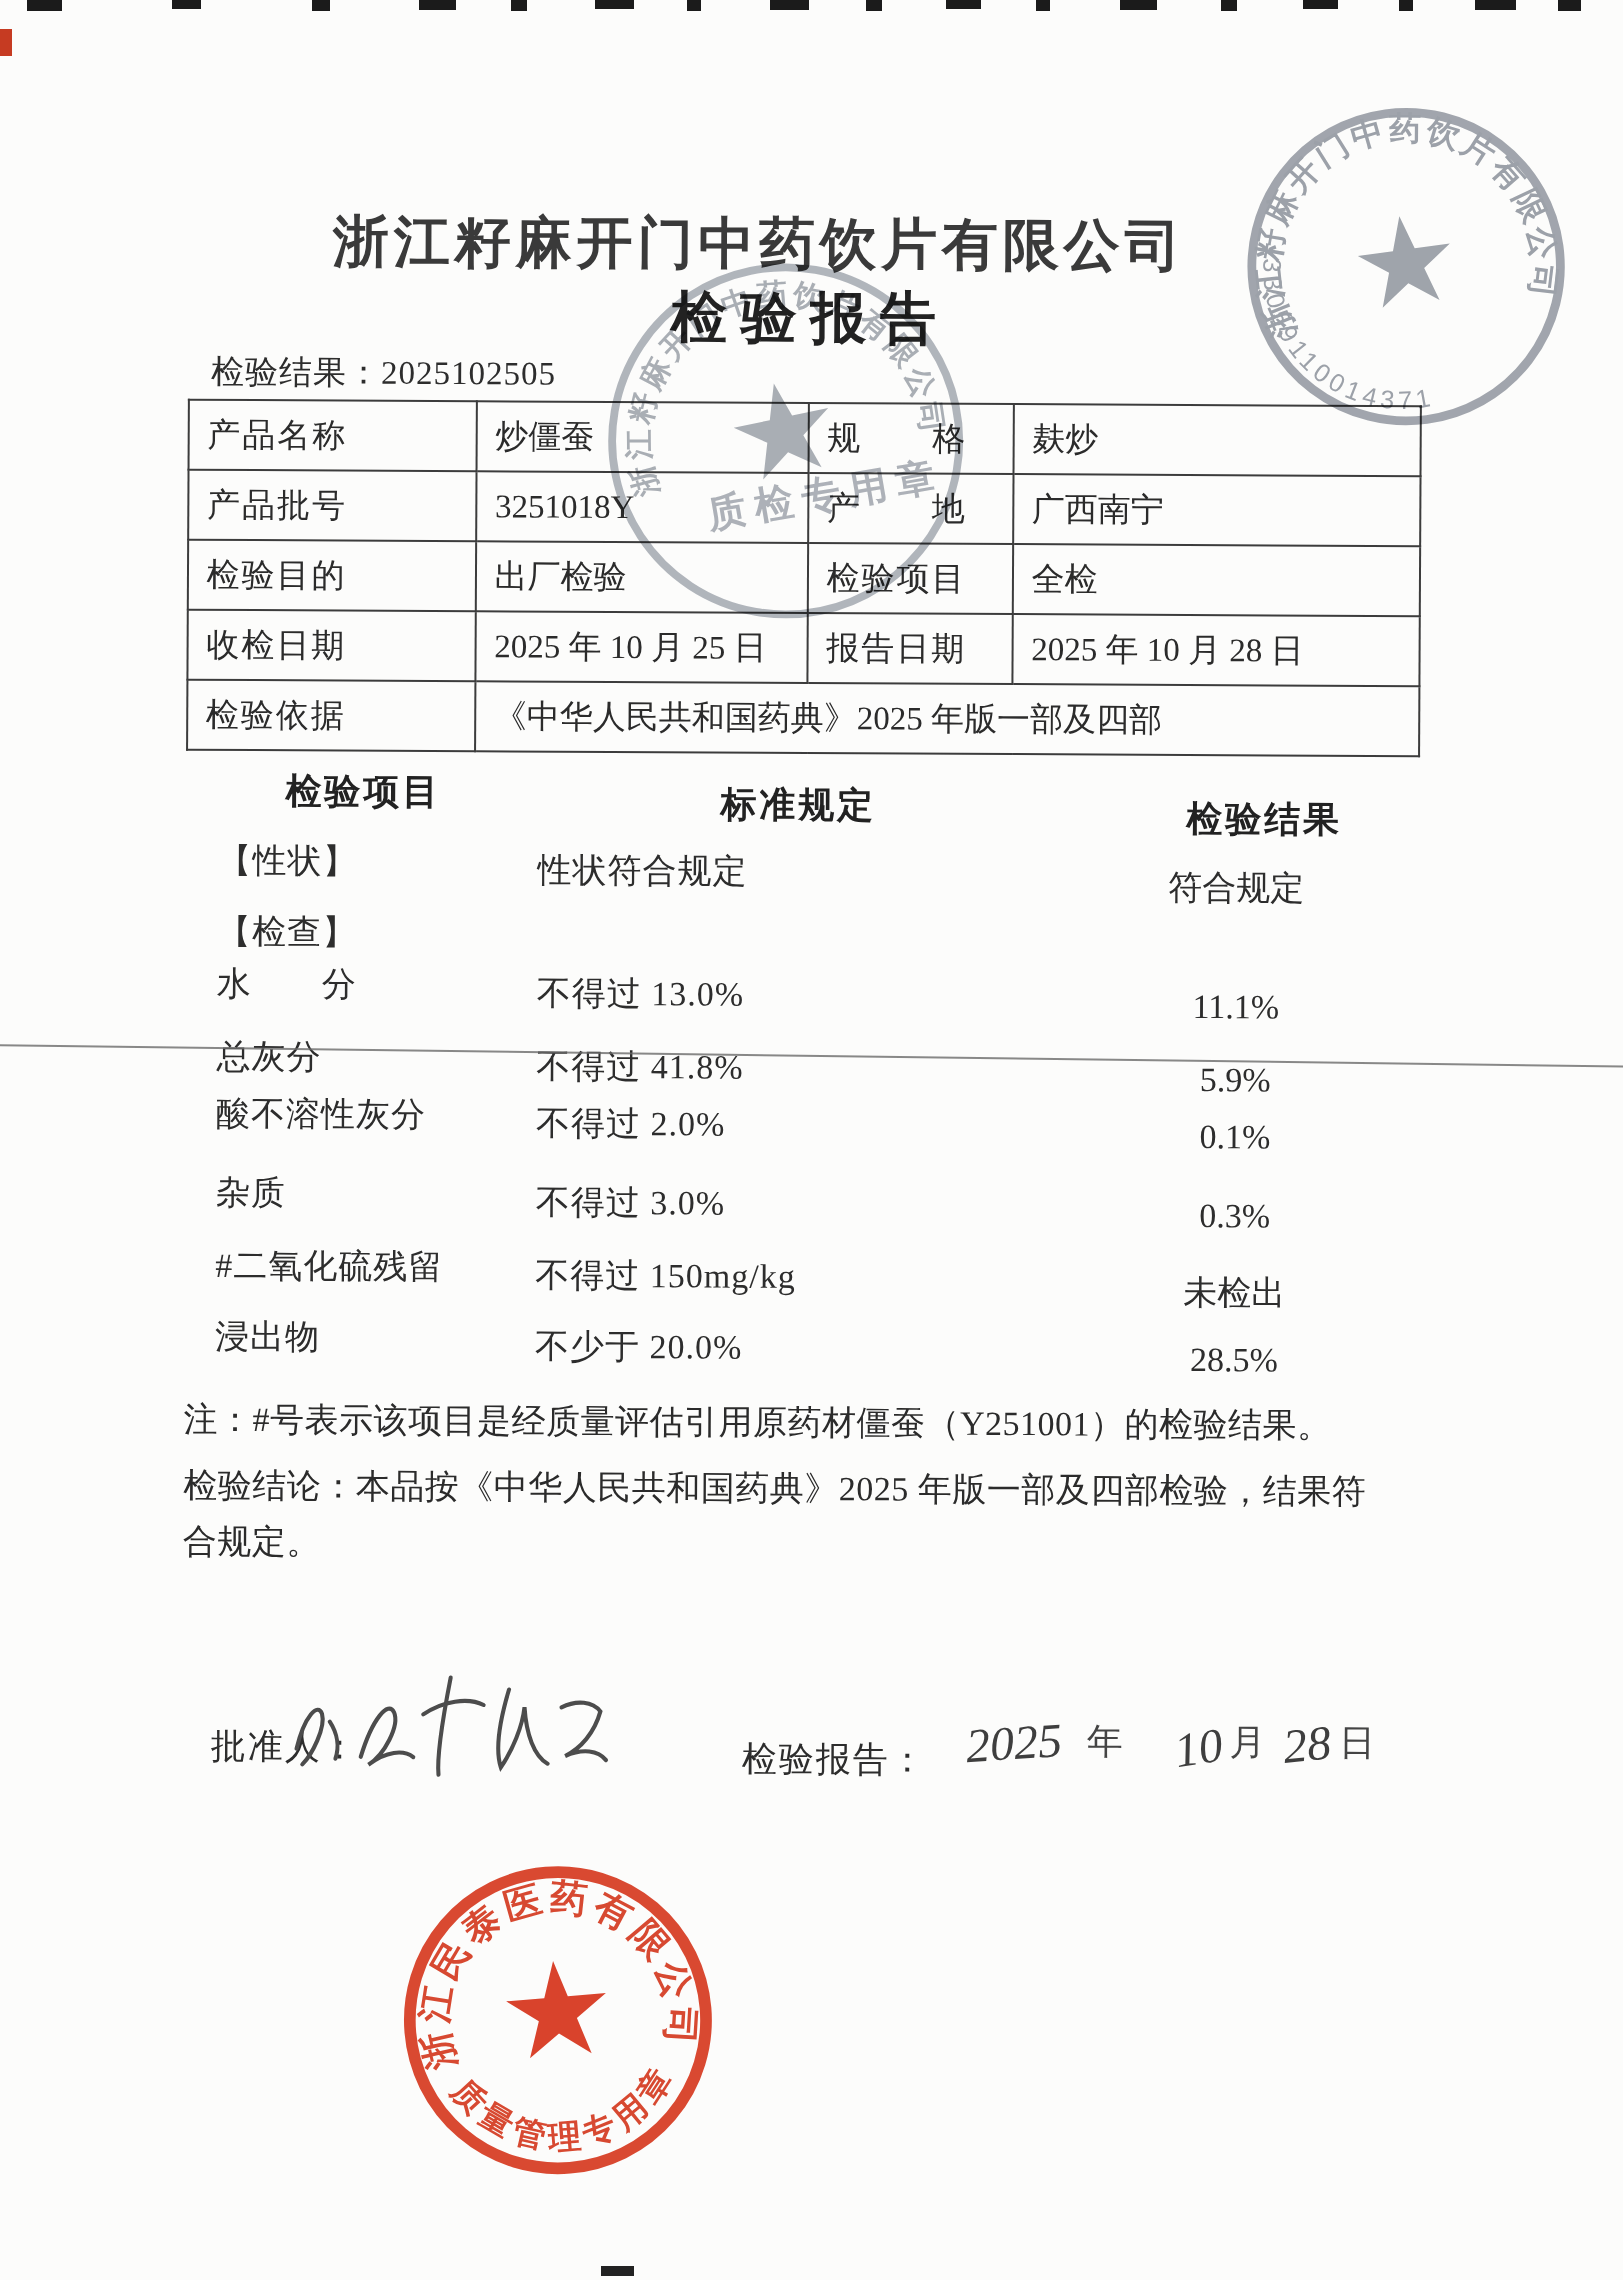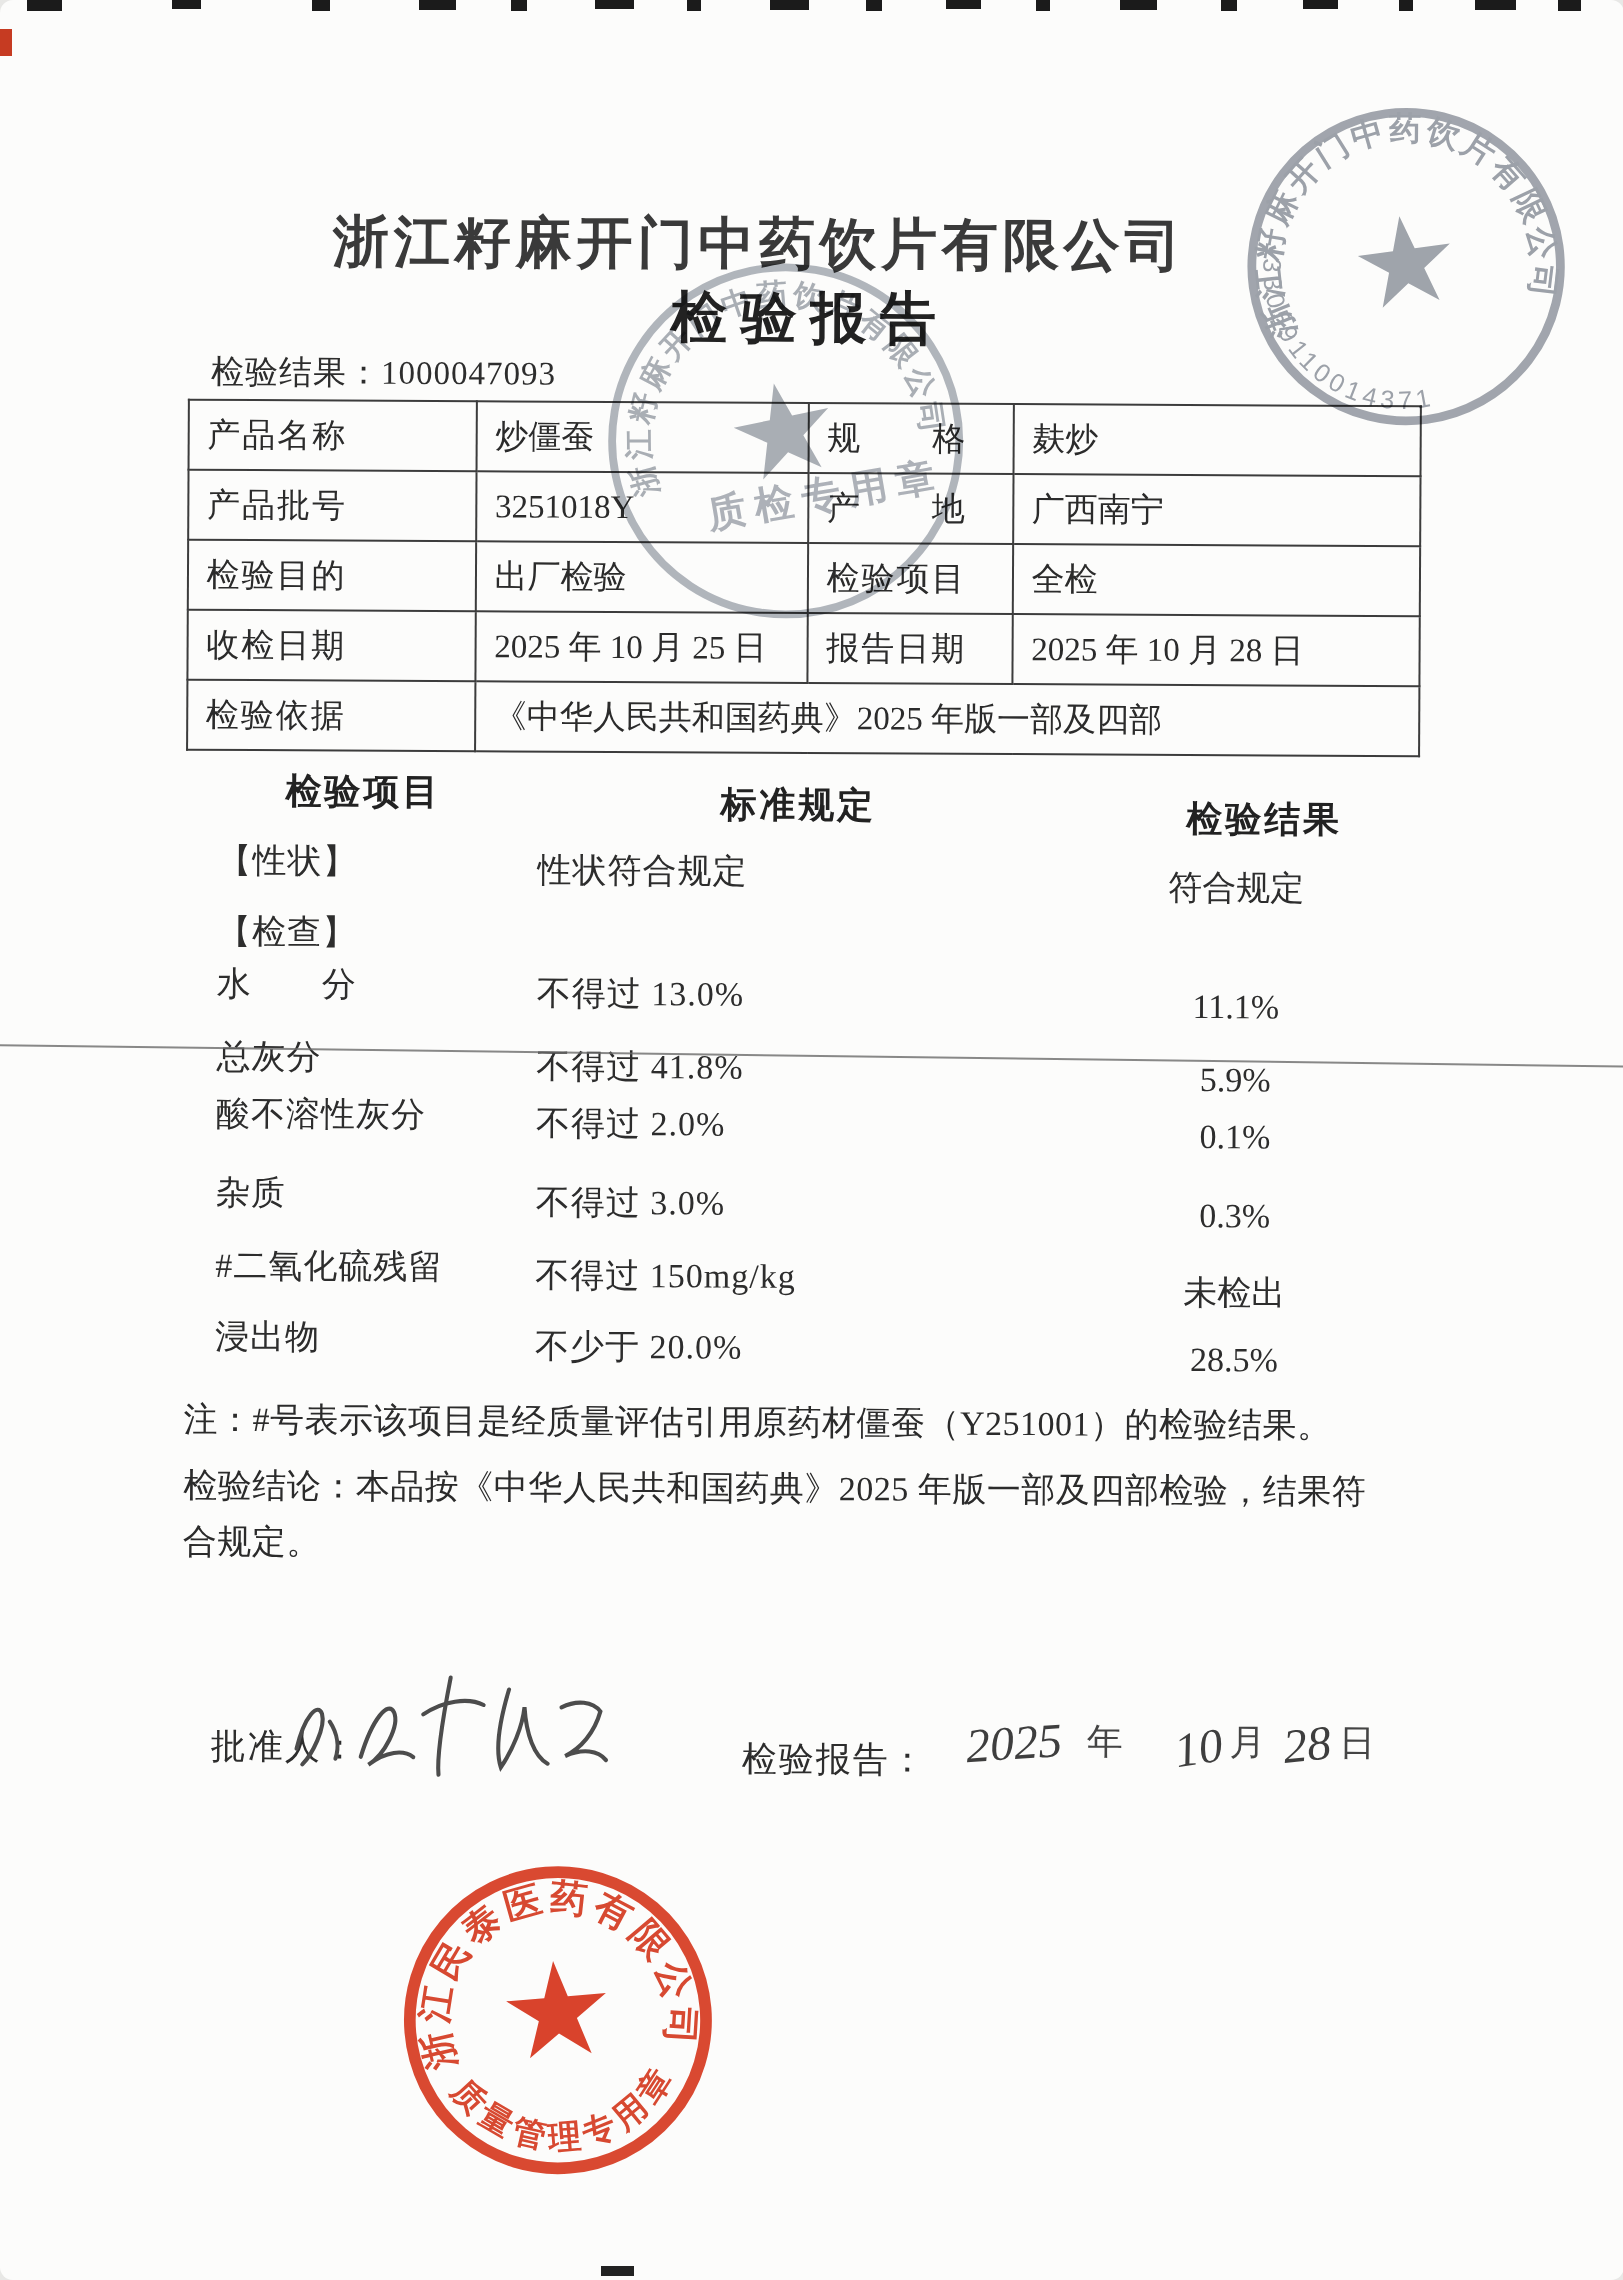--- a/index.html
+++ b/index.html
@@ -1,17 +1,17 @@
 <!DOCTYPE html>
 <html><head>
 <meta charset="utf-8">
 <style>
   html,body{margin:0;padding:0;background:#e8e8e6;}
   .page{position:relative;width:1624px;height:2280px;background:#fcfcfb;overflow:hidden;
-        font-family:"Liberation Serif","DejaVu Serif",serif;color:#2d2d2d;border-radius:13px;}
+        font-family:"Liberation Serif","DejaVu Serif",serif;color:#2d2d2d;}
   .content{position:absolute;left:0;top:0;width:1624px;height:2280px;
            transform:rotate(0.3deg);transform-origin:50% 0;}
   
   .scan-marks i{position:absolute;top:0;height:10.7px;background:#1b1b1b;display:block;}
   .red-tick{position:absolute;left:0;top:29px;width:11.7px;height:27px;background:#c63b22;}
   .bottom-mark{position:absolute;left:601px;top:2266px;width:33px;height:9.8px;background:#222;}
   .artifact-line{position:absolute;left:-14.6px;top:1044px;width:1687px;height:2.3px;
                  background:#6a6a6a;opacity:.8;transform:rotate(0.75deg);
                  transform-origin:left center;z-index:8;}
   
@@ -84,21 +84,21 @@
   </div>
   <div class="red-tick"></div>
   <div class="bottom-mark"></div>
   <div class="artifact-line"></div>
 
   <div class="content">
 
     <div class="doc-company">浙江籽麻开门中药饮片有限公司</div>
     <div class="doc-title">检验报告</div>
     <div class="report-no">
-      <span>检验结果：</span><span>1000047093</span>
+      <span>检验结果：</span><span>2025102505</span>
     </div>
 
     <table class="info">
       <colgroup>
           <col style="width:288px">
           <col style="width:332px">
           <col style="width:205px">
           <col style="width:407px">
         </colgroup>
       <tbody>

